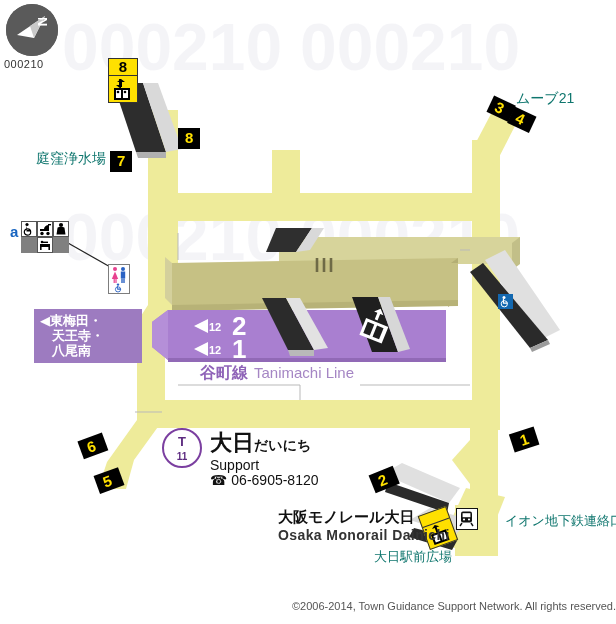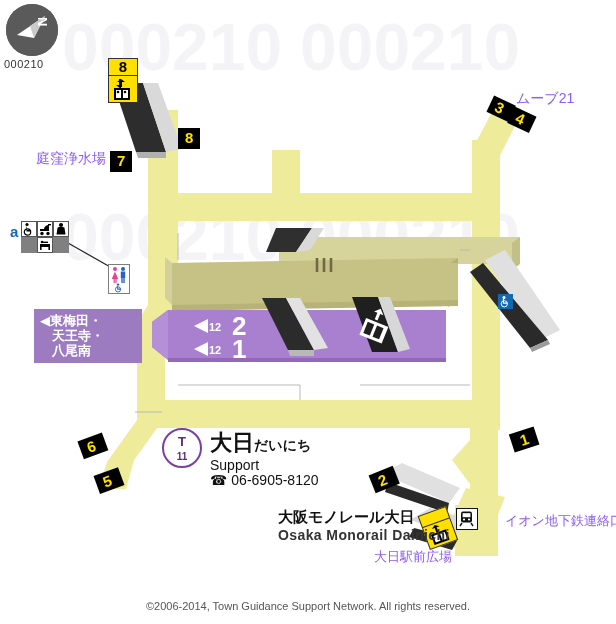--- a/index.html
+++ b/index.html
@@ -17,21 +17,21 @@
   .exit-tag{background:#000;color:#ffe000;font-weight:bold;font-size:15px;
             line-height:18px;text-align:center;padding:1px 7px 2px 7px;}
 
   
   .exit-head{background:#ffe000;border:1px solid #333;width:28px;}
   .exit-head .num{font-weight:bold;font-size:15px;line-height:16px;text-align:center;color:#000;
                   border-bottom:1px solid #333;}
   .exit-head .pict{height:26px;position:relative;}
 
   
-  .lbl{font-size:13px;color:#8b5cf6;white-space:nowrap;}
+  .lbl{font-size:13px;color:#0f766e;white-space:nowrap;}
 
   
   .stn-circle{width:40px;height:40px;border-radius:50%;border:2px solid #7b3fa0;
               box-sizing:border-box;color:#5d2b80;text-align:center;
               font-weight:bold;font-size:13px;line-height:15px;padding-top:4px;}
   .stn-jp{font-size:22px;font-weight:bold;color:#111;letter-spacing:0px;}
   .stn-kana{font-size:14px;font-weight:bold;color:#111;}
   .stn-en{font-size:14px;color:#111;line-height:15px;}
   .stn-tel{font-size:14px;color:#111;line-height:15px;}
 
@@ -55,21 +55,21 @@
 
   
   .acc-box{width:15px;height:15px;background:#1368b0;box-sizing:border-box;}
 
   
   .mono-jp{font-size:15px;font-weight:bold;color:#111;white-space:nowrap;}
   .mono-en{font-size:14px;color:#333;letter-spacing:.4px;white-space:nowrap;font-weight:bold;}
   .mono-box{width:22px;height:22px;border:1.5px solid #111;box-sizing:border-box;background:#fff;}
 
   
-  .footer{left:0;top:600px;width:616px;text-align:center;font-size:11px;color:#555;}
+  .footer{left:0;top:600px;width:616px;text-align:right;font-size:11px;color:#555;}
 </style>
 </head>
 <body>
 
 <div id="map">
 
   <svg class="abs" width="616" height="624" style="left:0;top:0">
 
     <g opacity="0.05" font-family="Liberation Sans, sans-serif" font-size="66" font-weight="bold" fill="#3a3a7a">
       <text x="62" y="70">000210</text>
@@ -395,20 +395,24 @@
 
   <div class="abs" style="left:358px;top:306px;transform:rotate(22deg);">
     <svg width="34" height="40" viewBox="0 0 34 40">
       <path d="M15,2 L20,7 L16.5,7 L16.5,14 L13.5,14 L13.5,7 L10,7 Z" fill="#fff"></path>
       <rect x="5" y="16" width="24" height="18" fill="#fff"></rect>
       <rect x="8" y="19" width="7" height="12" fill="#1f1f1f"></rect>
       <rect x="18" y="19" width="7" height="12" fill="#1f1f1f"></rect>
     </svg>
   </div>
 
+  <div class="abs" style="left:200px;top:363px;display:flex;align-items:baseline;">
+    <span class="line-name-jp">谷町線</span>
+    <span class="line-name-en" style="margin-left:6px;">Tanimachi Line</span>
+  </div>
 
   <div class="abs" style="left:162px;top:428px;display:flex;align-items:flex-start;">
     <div class="stn-circle">
       <div>T</div>
       <div style="font-size:10px;line-height:15px;">11</div>
     </div>
     <div style="margin-left:8px;">
       <div style="display:flex;align-items:baseline;">
         <span class="stn-jp">大日</span>
         <span class="stn-kana">だいにち</span>

